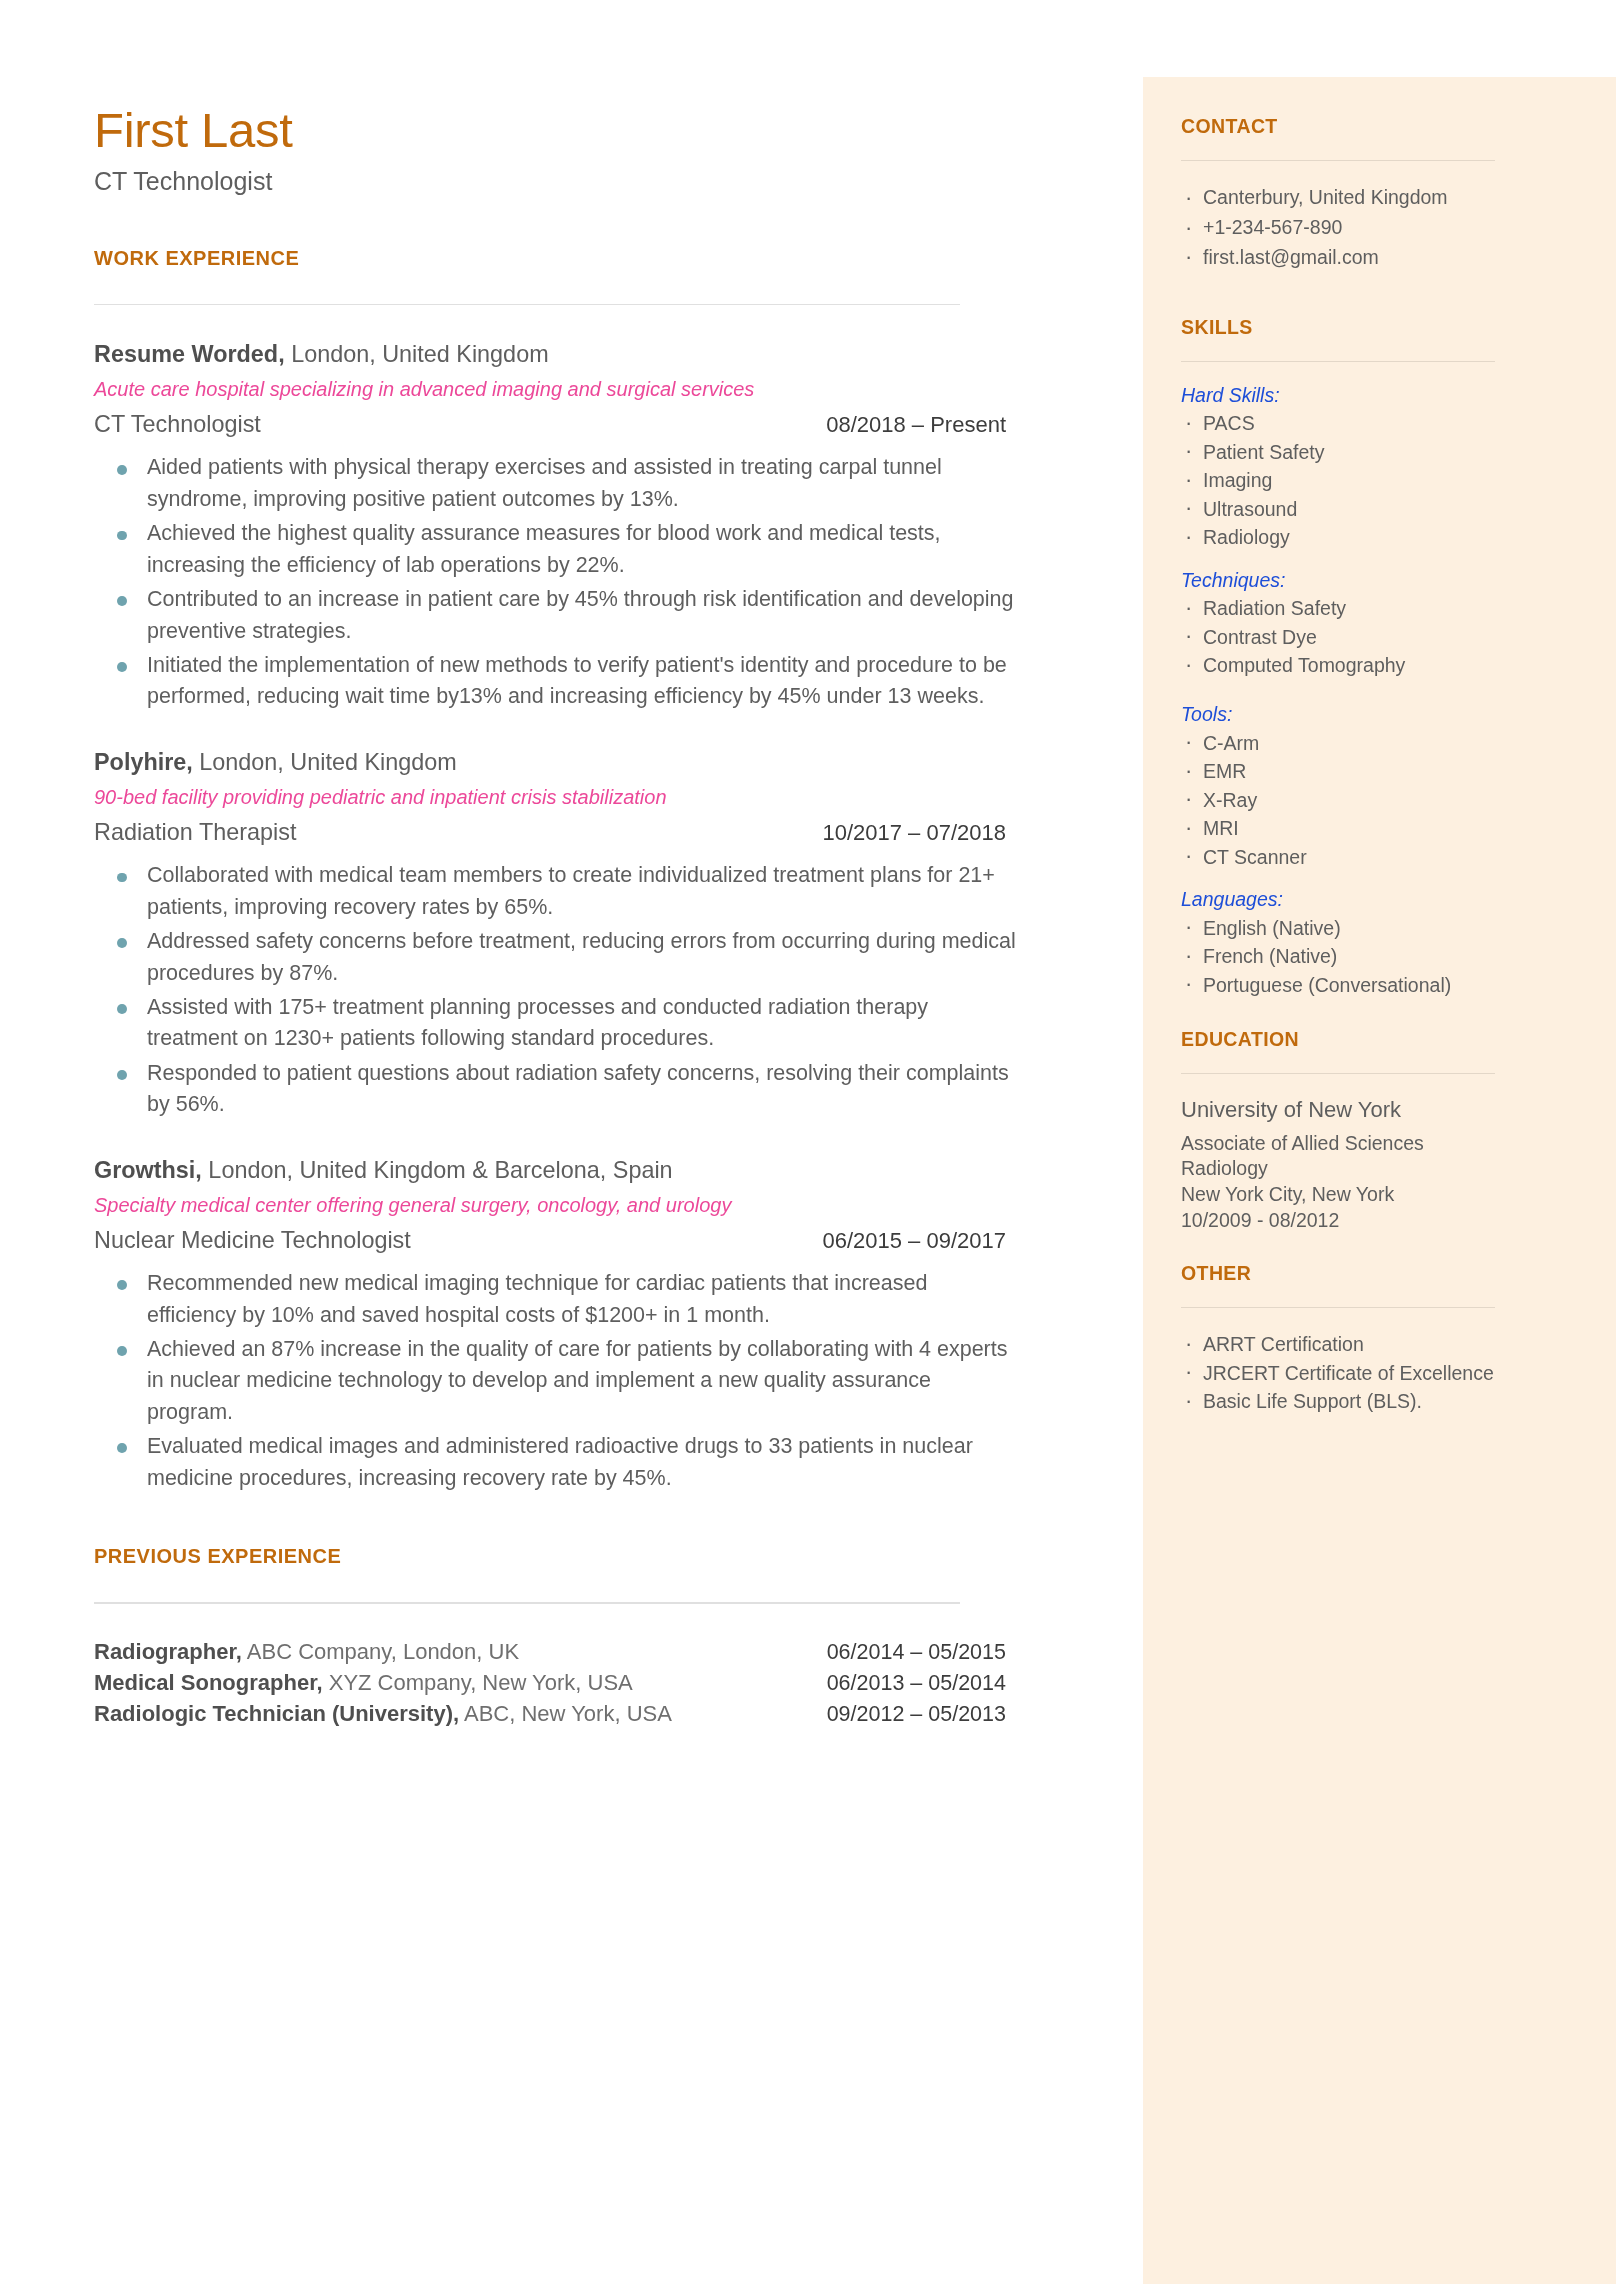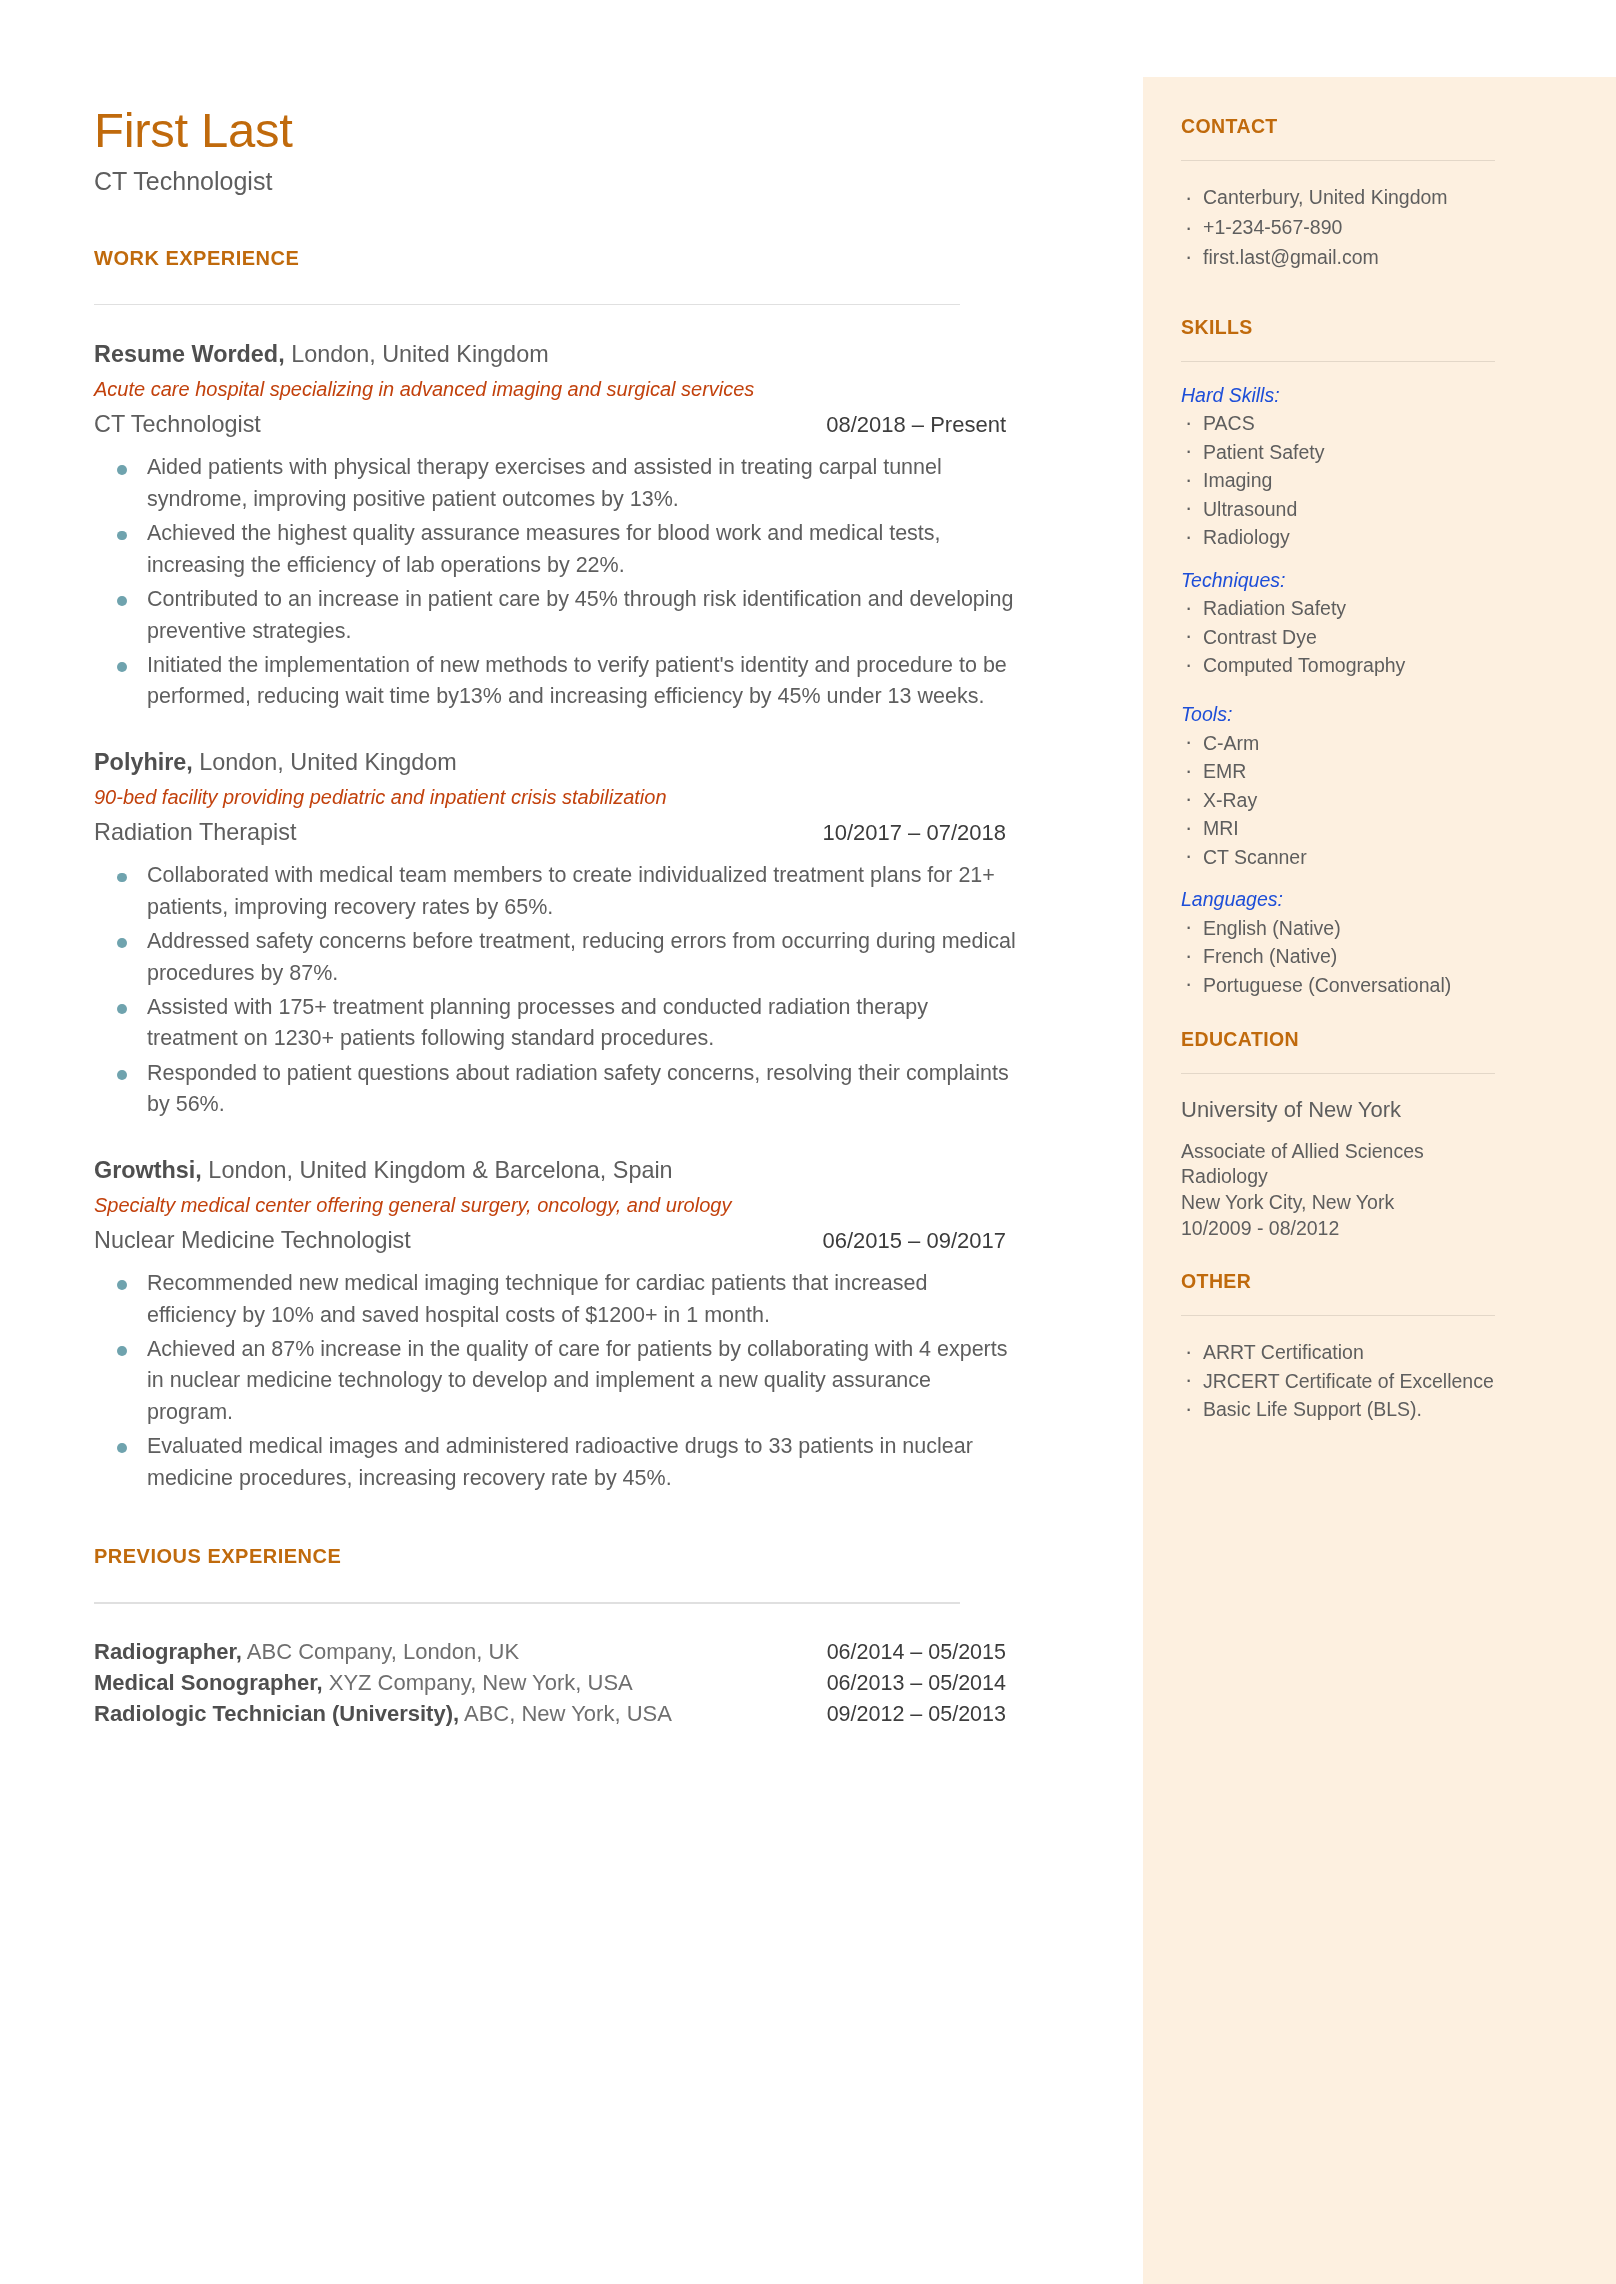--- a/index.html
+++ b/index.html
@@ -58,21 +58,21 @@
   .side-list li:before {
     content: "\00B7";
     position: absolute;
     left: 3.9px;
     top: -2.6px;
     font-size: 22px;
     color: #5E5E5E;
   }
   .side-contact li { line-height: 1.52; }
   .edu-block { color: #5E5E5E; }
-  .edu-school { font-size: 22px; line-height: 1.3; margin-bottom: 14px; }
+  .edu-school { font-size: 22px; line-height: 1.3; margin-bottom: 6px; }
   .edu-line { font-size: 19.5px; line-height: 1.32; }
   .gap-lg { height: 38px; }
   .gap-md { height: 23.4px; }
 
   
   .main {
     position: absolute;
     left: 94px;
     top: 104px;
     width: 1016px;
@@ -105,21 +105,21 @@
   .job { margin-top: 34px; }
   .job-company {
     font-size: 23.4px;
     color: #5E5E5E;
     line-height: 1.3;
   }
   .job-company b { color: #4F4F4F; font-weight: bold; margin-top: 24px; }
   .job-desc {
     font-style: italic;
     font-size: 20px;
-    color: #c2410c;
+    color: #ec4899;
     margin-top: 6.5px;
     line-height: 1.3;
   }
   .job-titlerow {
     display: flex;
     justify-content: space-between;
     align-items: baseline;
     margin-top: 9px;
     width: 912px;
   }

